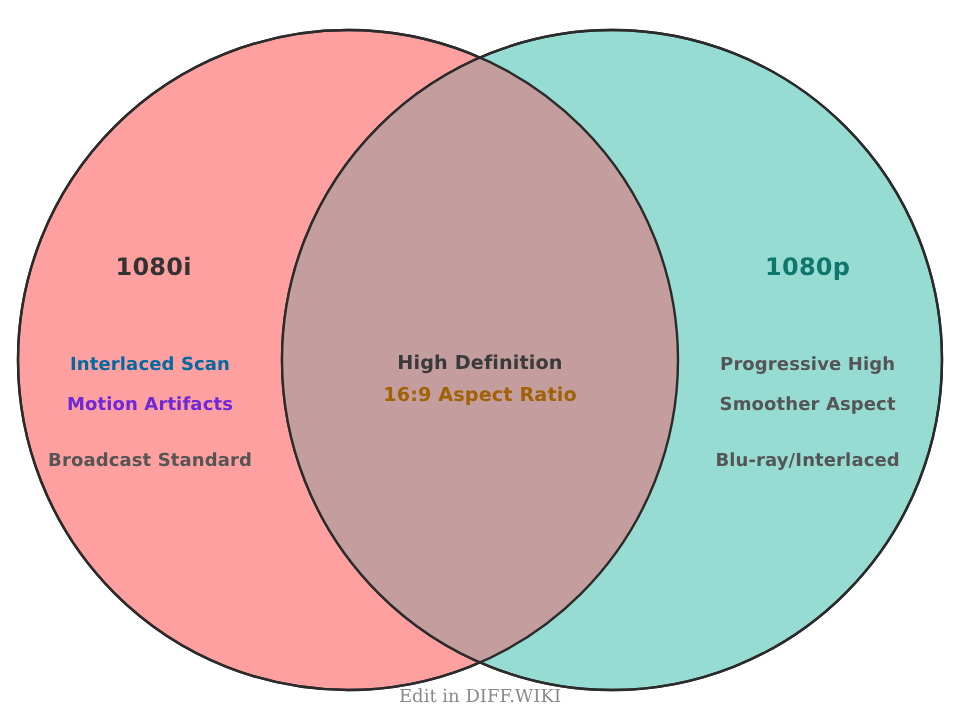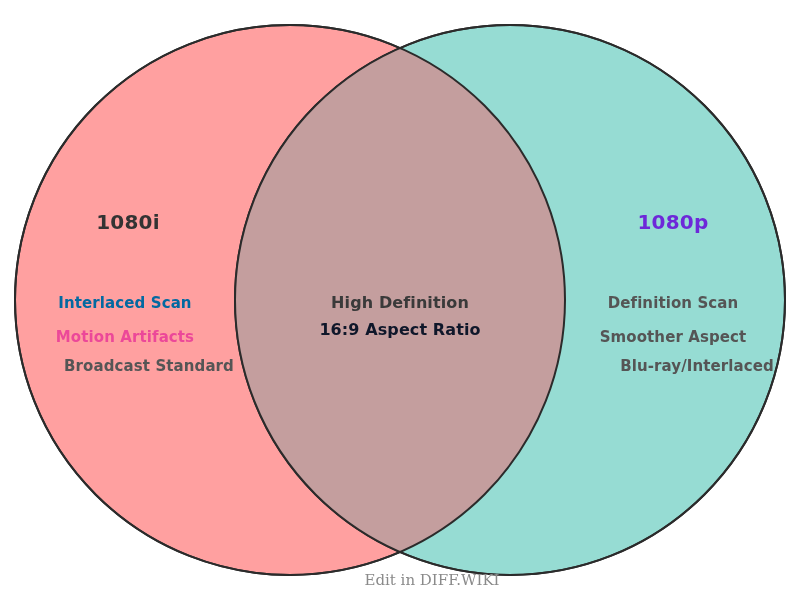--- a/index.html
+++ b/index.html
@@ -68,21 +68,21 @@
   }
   #left-title  { left: 128px; top: 222px; }
   #right-title { left: 673px; top: 222px; }
 
   .left-col  { left: 125px; }
   .right-col { left: 673px; }
   .center-col { left: 400px; }
 
   .row-1 { top: 303px; }
   .row-2 { top: 337px; }
-  .row-3 { top: 366px; margin-left: 24px; }
+  .row-3 { top: 383px; }
 
   .crow-1 { top: 259px; }
   .crow-2 { top: 294px; }
   .crow-3 { top: 329px; }
 
   #footer-credit {
     position: absolute;
     left: 400px;
     top: 580px;
     transform: translate(-50%, -50%);
@@ -116,29 +116,29 @@
 
     <circle id="circle-left-outline" cx="290" cy="300" r="275" fill="none" stroke="#2b2b2b" stroke-width="2"></circle>
 
     <circle id="circle-right-outline" cx="510" cy="300" r="275" fill="none" stroke="#2b2b2b" stroke-width="2"></circle>
   </svg>
 
   <div class="text-layer">
 
     <div id="left-title" class="set-title" style="color: rgb(51, 51, 51);">1080i</div>
 
-    <div id="right-title" class="set-title" style="color: #6d28d9;">1080p</div>
+    <div id="right-title" class="set-title" style="color: #0f766e;">1080p</div>
 
     <div class="item left-col row-1" style="color: #0369a1;">Interlaced Scan</div>
-    <div class="item left-col row-2" style="color: #ec4899;">Motion Artifacts</div>
+    <div class="item left-col row-2" style="color: #6d28d9;">Motion Artifacts</div>
     <div class="item left-col row-3" style="color: rgb(85, 85, 85);">Broadcast Standard</div>
 
-    <div class="item right-col row-1" style="color: rgb(85, 85, 85);">Definition Scan</div>
+    <div class="item right-col row-1" style="color: rgb(85, 85, 85);">Progressive High</div>
     <div class="item right-col row-2" style="color: rgb(85, 85, 85);">Smoother Aspect</div>
     <div class="item right-col row-3" style="color: rgb(85, 85, 85);">Blu-ray/Interlaced</div>
 
     <div class="item-center center-col crow-2" style="color: rgb(58, 58, 58); margin-top: 8px;">High Definition</div>
-    <div class="item-center center-col crow-3" style="color: #0f172a;">16:9 Aspect Ratio</div>
+    <div class="item-center center-col crow-3" style="color: #a16207;">16:9 Aspect Ratio</div>
 
-    <div id="footer-credit" style="color: rgb(138, 138, 138); margin-left: 32px;">Edit in DIFF.WIKI</div>
+    <div id="footer-credit" style="color: rgb(138, 138, 138);">Edit in DIFF.WIKI</div>
 
   </div>
 </div>
 
 </body></html>

